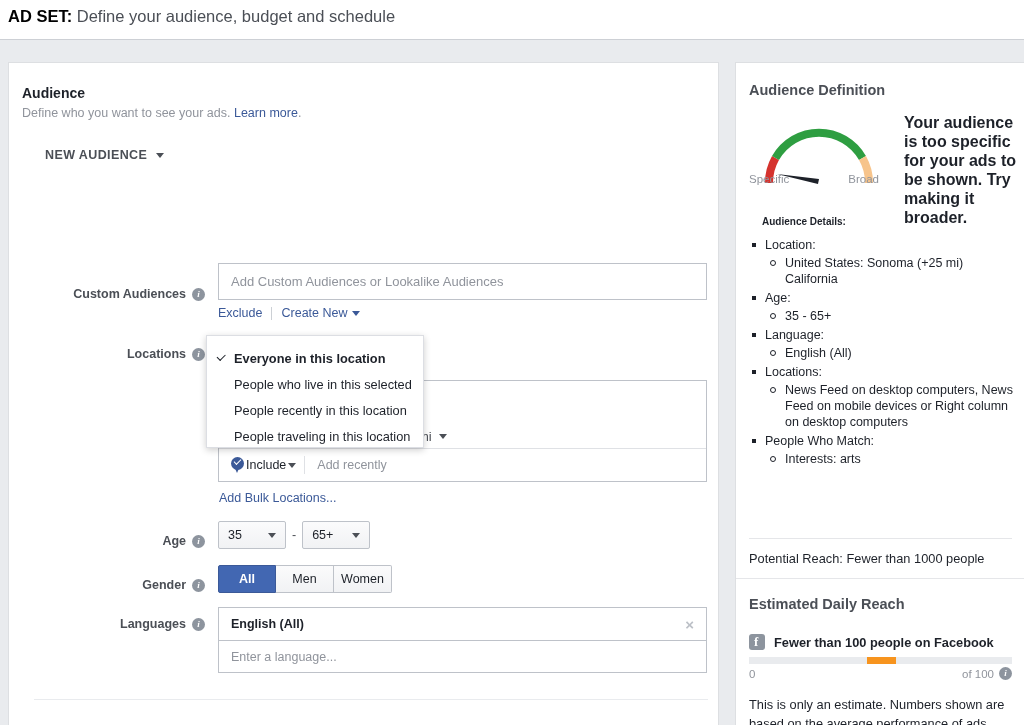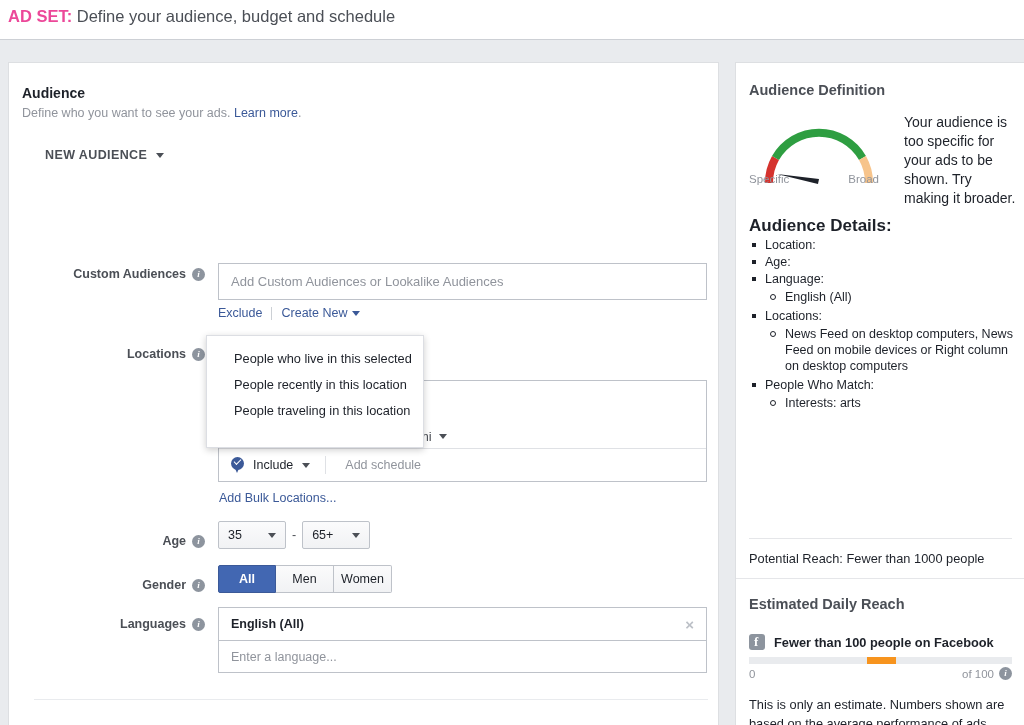--- a/index.html
+++ b/index.html
@@ -17,21 +17,21 @@
     position: absolute; left: 0; top: 0;
     width: 1024px; height: 40px;
     background: #ffffff;
     border-bottom: 1px solid #cdd0d5;
   }
   .topbar-title {
     position: absolute; left: 8px; top: 7px;
     font-size: 16.5px; color: #4b4f56;
     white-space: nowrap;
   }
-  .topbar-title b { color: #ec4899; font-weight: bold; margin-top: 31px; }
+  .topbar-title b { color: #000000; font-weight: bold; margin-top: 31px; }
 
   
   .card {
     position: absolute; left: 8px; top: 62px;
     width: 711px; height: 663px;
     background: #ffffff;
     border: 1px solid #dddfe2;
     border-bottom: none;
   }
 
@@ -103,21 +103,21 @@
     border: 1px solid #bec2c9; background: #fff;
   }
   .loc-radius {
     position: absolute; left: 199px; top: 48px;
     font-size: 13px; color: #4b4f56;
     display: flex; align-items: center; gap: 7px;
   }
   .loc-bottom {
     position: absolute; left: 0; bottom: 0; width: 100%; height: 33px;
     border-top: 1px solid #dfe1e5;
-    display: flex; align-items: center; padding-left: 12px; gap: 9px;
+    display: flex; align-items: center; padding-left: 12px; gap: 2px;
   }
   .pin {
     width: 13px; height: 17px; position: relative; flex: none;
   }
   .pin:before {
     content: ""; position: absolute; left: 0; top: 0;
     width: 13px; height: 13px; border-radius: 50% 50% 50% 50%;
     background: #3b5998;
   }
   .pin:after {
@@ -229,26 +229,26 @@
   }
 
   .gauge-wrap { position: absolute; left: 13px; top: 48px; width: 140px; }
   .gauge-labels {
     position: absolute; left: 13px; top: 110px; width: 130px;
     display: flex; justify-content: space-between;
     font-size: 11.5px; color: #90949c;
   }
   .gauge-msg {
     position: absolute; left: 168px; top: 50px; width: 112px;
-    font-size: 14px; color: #1d2129; line-height: 19px;
+    font-size: 16px; color: #1d2129; line-height: 19px; font-weight: bold;
   }
 
   .ad-title {
-    position: absolute; left: 13px; top: 153px;
-    font-size: 17px; font-weight: bold; color: #1d2129;
+    position: absolute; left: 26px; top: 153px;
+    font-size: 10px; font-weight: bold; color: #1d2129;
   }
   .details {
     position: absolute; left: 13px; top: 174px; width: 270px;
     font-size: 12.5px; color: #1d2129; line-height: 16px;
   }
   .d-l1 { position: relative; padding-left: 16px; margin-bottom: 1px; }
   .d-l1:before {
     content: ""; position: absolute; left: 3px; top: 6px;
     width: 4px; height: 4px; background: #1d2129;
   }
@@ -322,21 +322,21 @@
   <div class="sec-sub">
     <span>Define who you want to see your ads. </span><a>Learn more</a><span>.</span>
   </div>
 
   <div class="new-audience">
     <span>NEW AUDIENCE</span>
     <span class="caret sm"></span>
   </div>
 
   <div class="row" style="left:0; top:200px; width:711px;">
-    <div class="flabel" style="width:196px; height:22px;">
+    <div class="flabel" style="width:196px; height:22px;margin-top:20px;">
       <span>Custom Audiences</span>
       <span class="info">i</span>
     </div>
     <div class="tbox" style="margin-left:13px; width:489px; height:37px; display:flex; align-items:center; padding:0 12px;">
       <span class="ph">Add Custom Audiences or Lookalike Audiences</span>
     </div>
   </div>
 
   <div class="linkrow" style="position:absolute; left:209px; top:243px;">
     <a>Exclude</a>
@@ -355,27 +355,31 @@
       <span>mi</span>
       <span class="caret sm dark"></span>
     </div>
     <div class="loc-bottom">
       <span class="pin">
           <span></span>
         </span>
       <span class="include-lbl">Include</span>
       <span class="caret sm dark"></span>
       <span class="loc-vsep"></span>
-      <span class="loc-ph">Add schedule</span>
+      <span class="loc-ph">Add recently</span>
     </div>
   </div>
 
   <a class="bulk">Add Bulk Locations...</a>
 
   <div class="dropdown">
+    <div class="dd-item sel">
+      <span class="dd-check"></span>
+      <span>Everyone in this location</span>
+    </div>
     <div class="dd-item">
       <span>People who live in this selected</span>
     </div>
     <div class="dd-item">
       <span>People recently in this location</span>
     </div>
     <div class="dd-item">
       <span>People traveling in this location</span>
     </div>
   </div>
@@ -443,21 +447,23 @@
   </div>
   <div class="gauge-labels">
     <span>Specific</span>
     <span>Broad</span>
   </div>
   <div class="gauge-msg">Your audience is too specific for your ads to be shown. Try making it broader.</div>
 
   <div class="ad-title">Audience Details:</div>
   <div class="details">
     <div class="d-l1">Location:</div>
+    <div class="d-l2">United States: Sonoma (+25 mi) California</div>
     <div class="d-l1">Age:</div>
+    <div class="d-l2">35 - 65+</div>
     <div class="d-l1">Language:</div>
     <div class="d-l2">English (All)</div>
     <div class="d-l1">Locations:</div>
     <div class="d-l2">News Feed on desktop computers, News Feed on mobile devices or Right column on desktop computers</div>
     <div class="d-l1">People Who Match:</div>
     <div class="d-l2">Interests: arts</div>
   </div>
 
   <div class="hr-soft" style="top:475px;"></div>
   <div class="reach">Potential Reach: Fewer than 1000 people</div>

